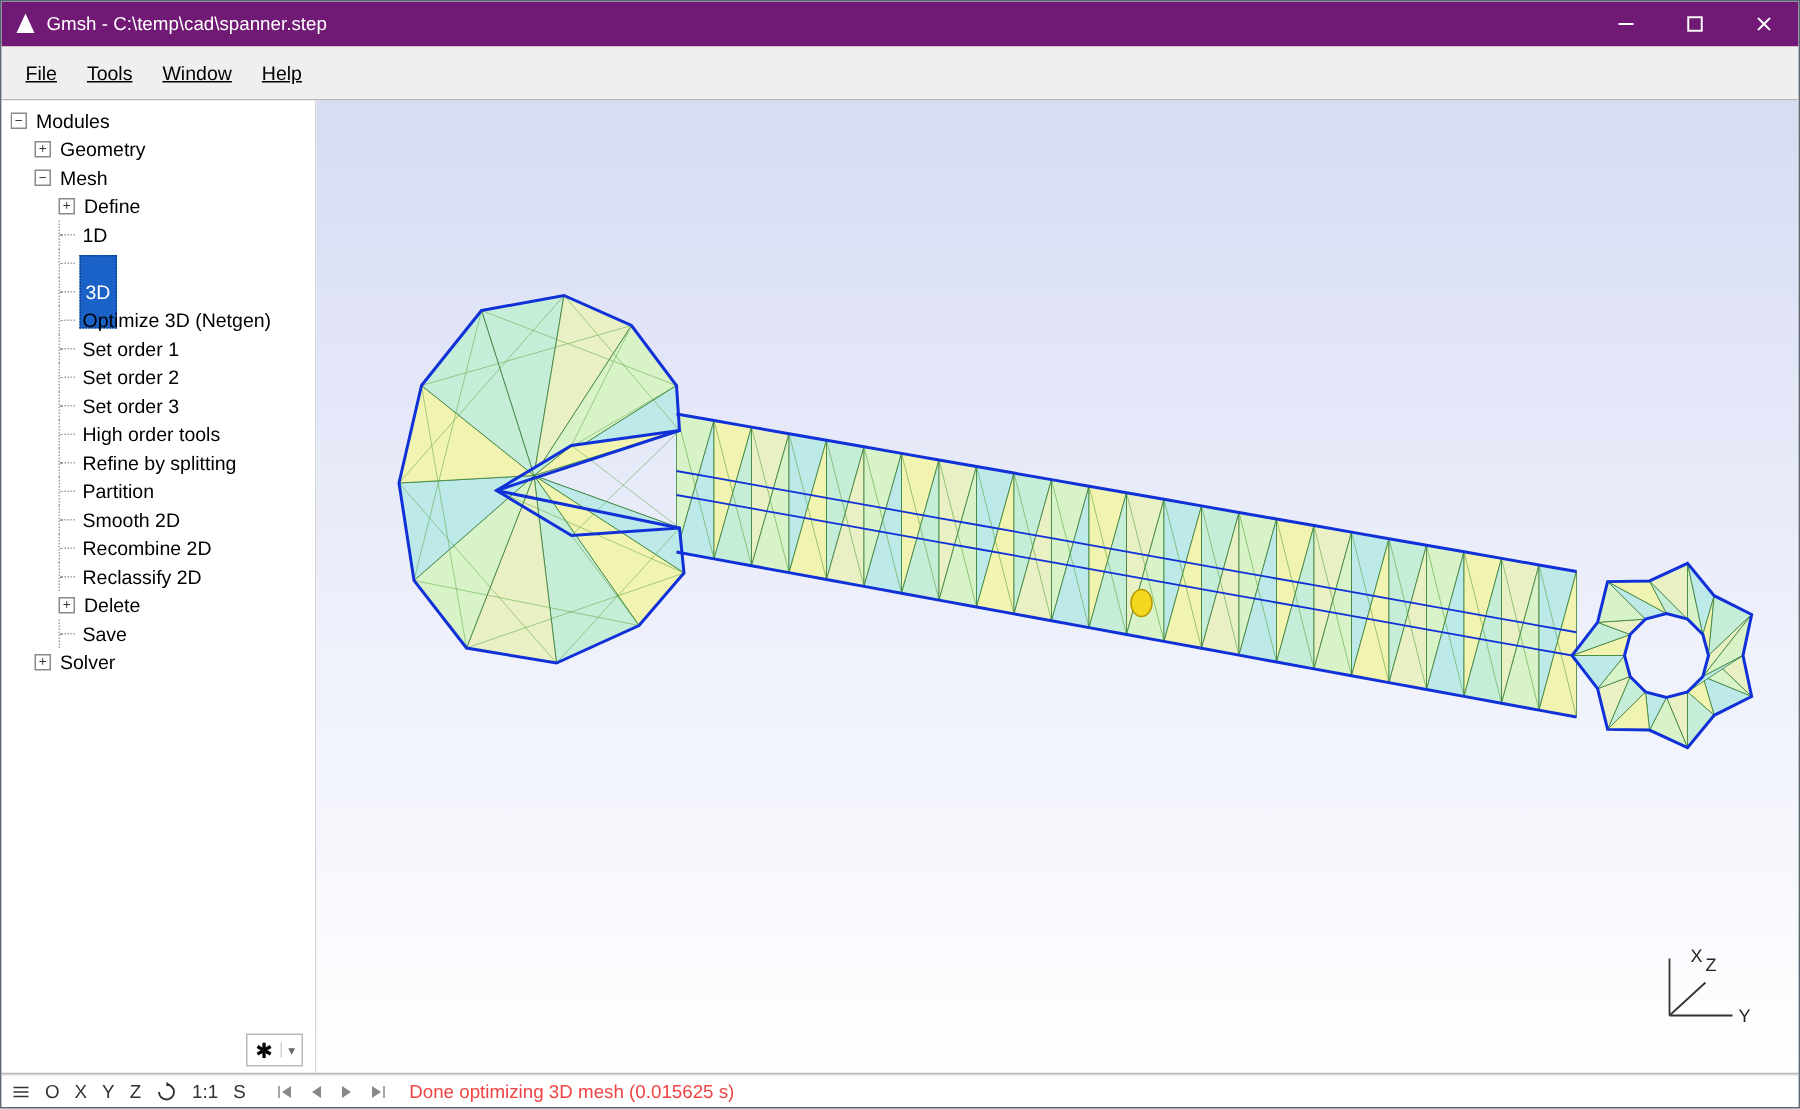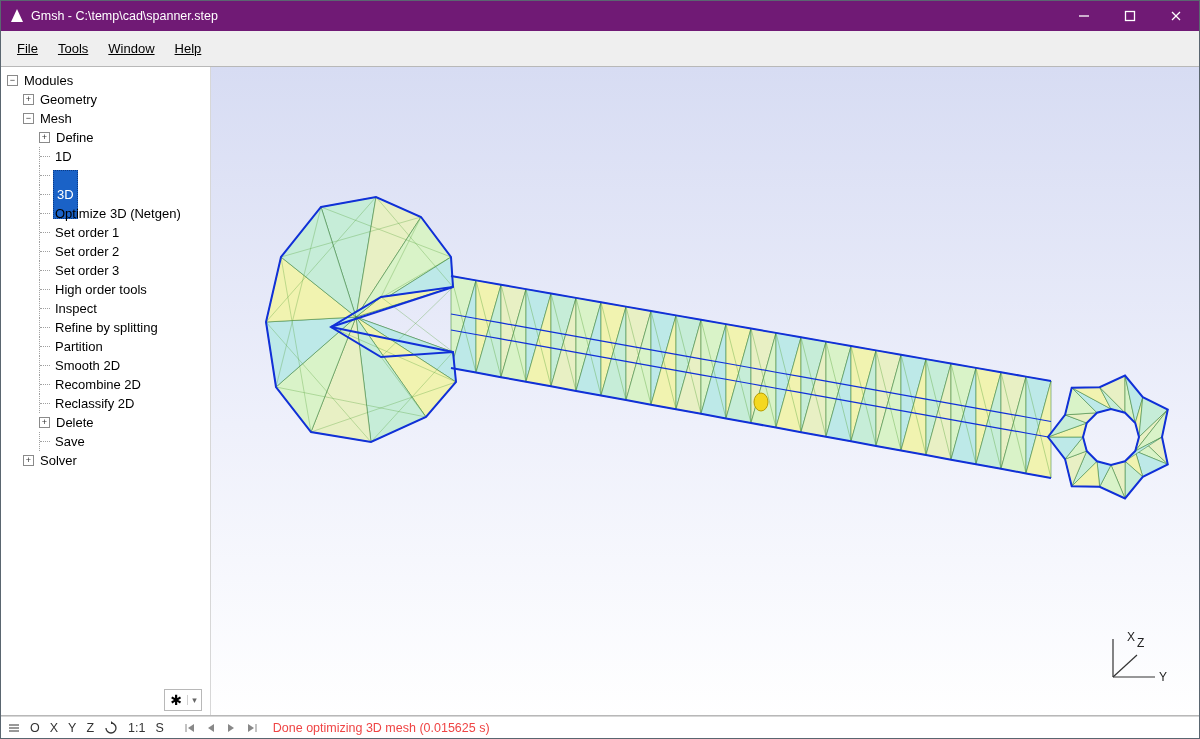--- a/index.html
+++ b/index.html
@@ -267,26 +267,20 @@
         <span class="indent"></span>
           <span class="indent"></span>
           <span class="branch"></span>
         <span class="lbl">Set order 3</span>
       </div>
       <div class="tree-row">
         <span class="indent"></span>
           <span class="indent"></span>
           <span class="branch"></span>
         <span class="lbl">High order tools</span>
-      </div>
-      <div class="tree-row">
-        <span class="indent"></span>
-          <span class="indent"></span>
-          <span class="branch"></span>
-        <span class="lbl">Inspect</span>
       </div>
       <div class="tree-row">
         <span class="indent"></span>
           <span class="indent"></span>
           <span class="branch"></span>
         <span class="lbl">Refine by splitting</span>
       </div>
       <div class="tree-row">
         <span class="indent"></span>
           <span class="indent"></span>

